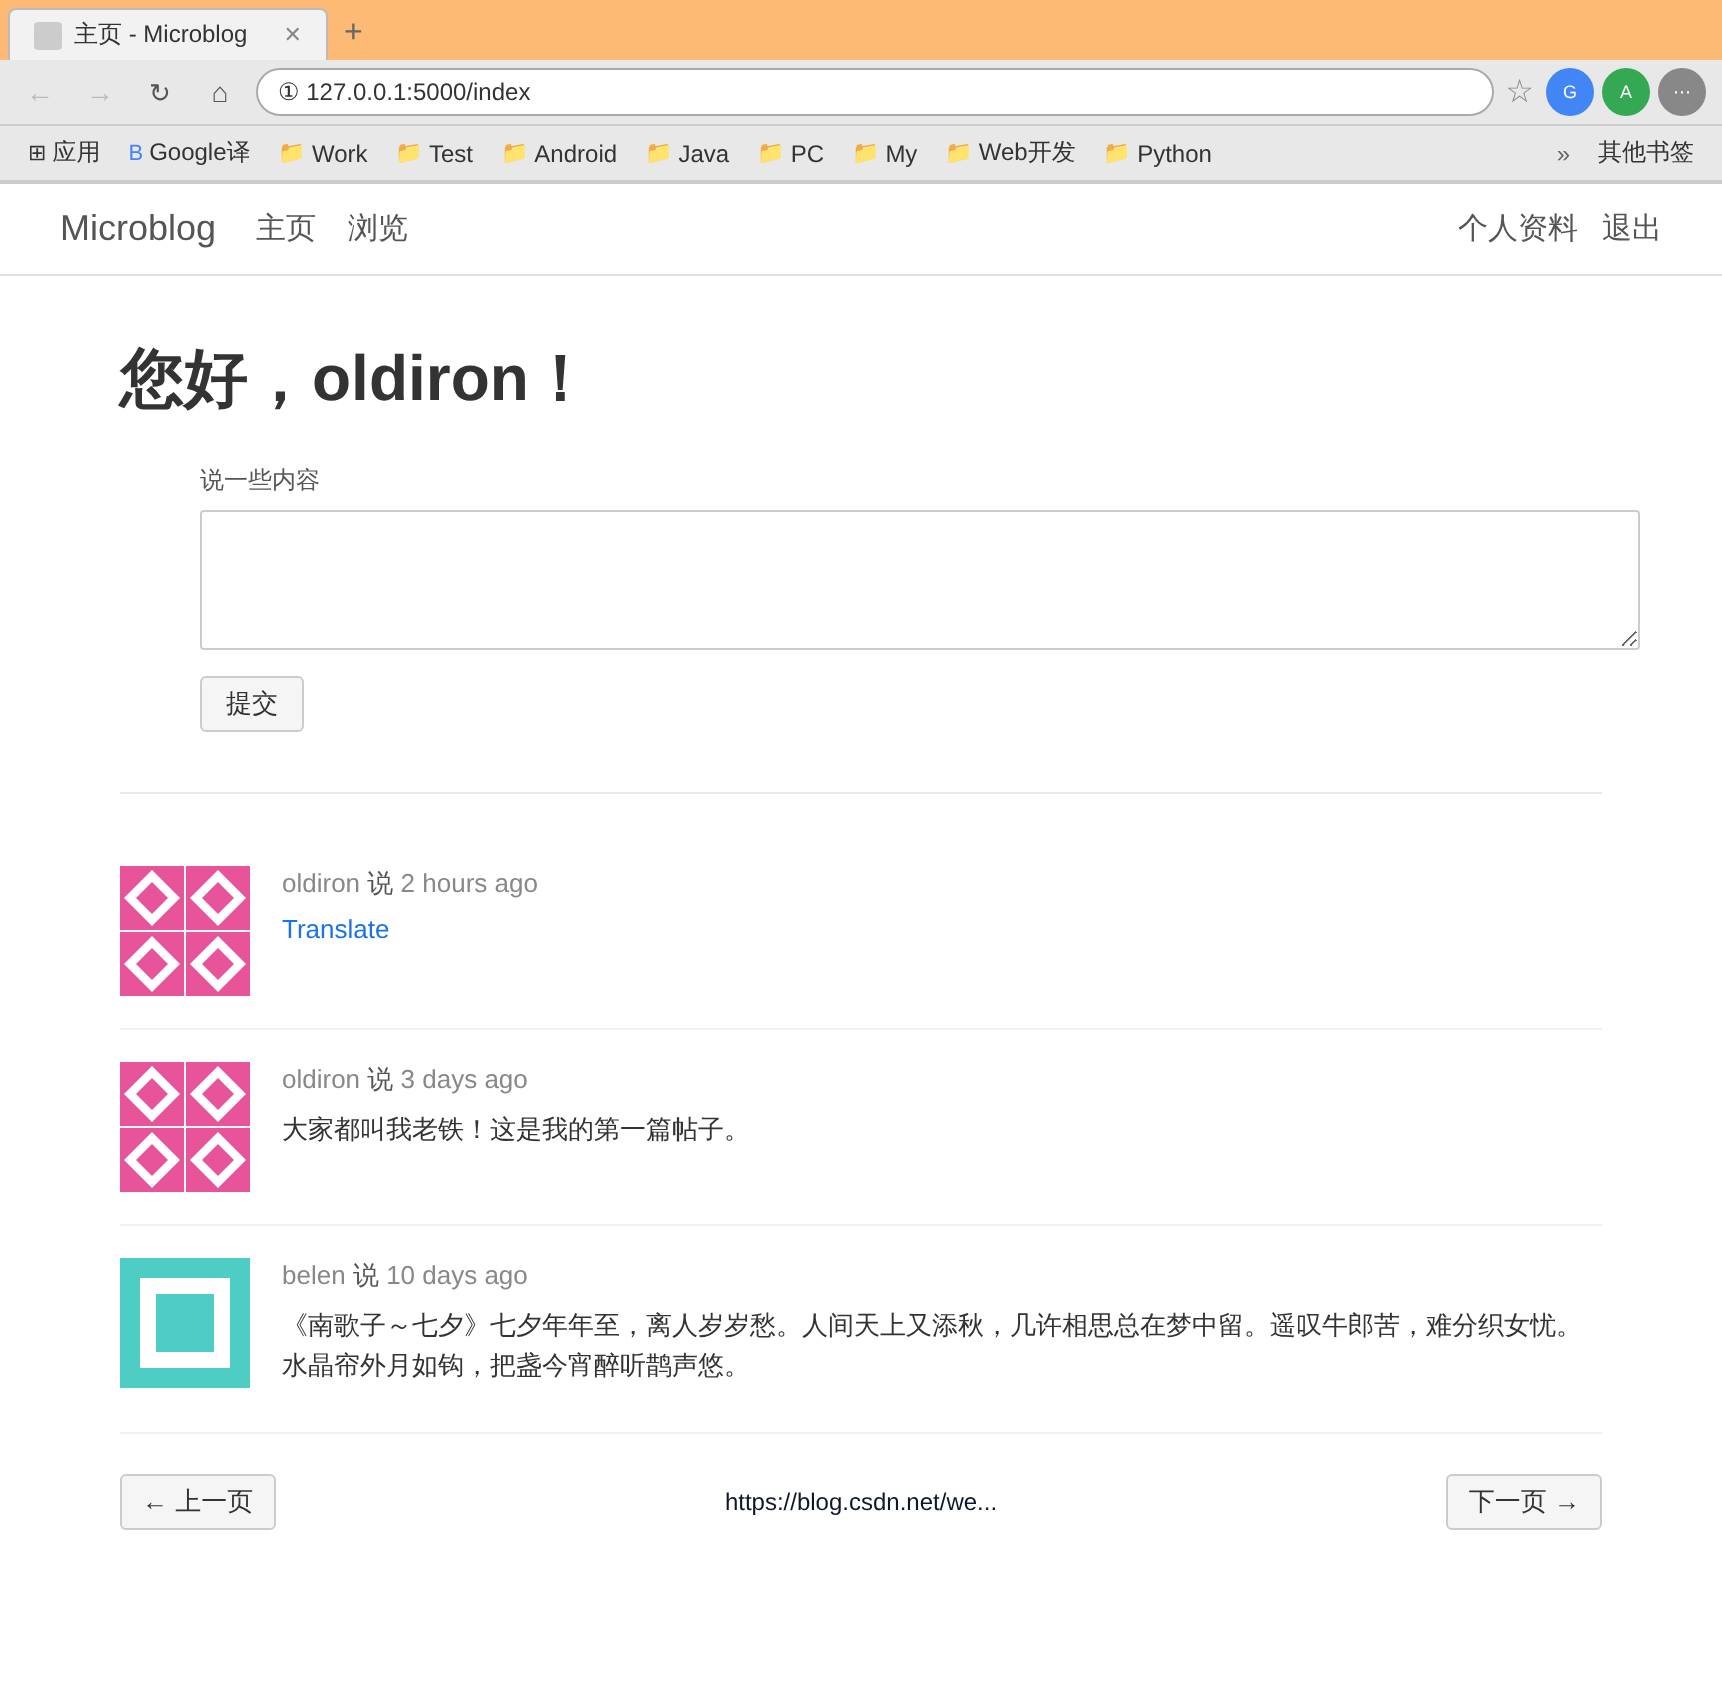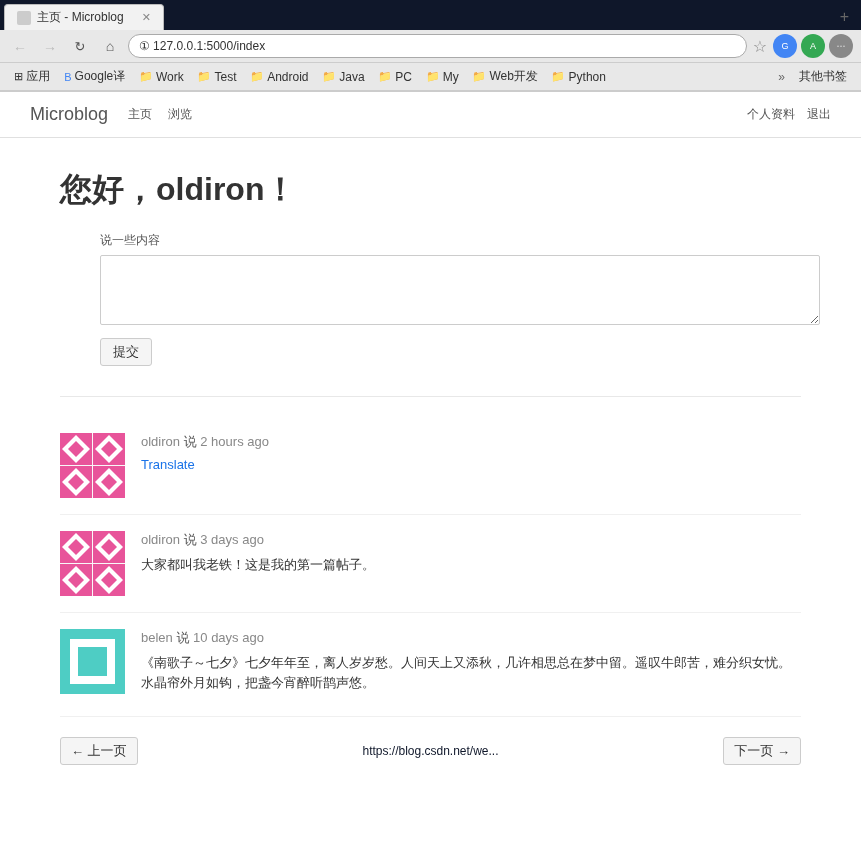--- a/index.html
+++ b/index.html
@@ -1,20 +1,20 @@
 <!DOCTYPE html>
 <html><head>
   <meta charset="utf-8">
   <style>
     * { margin: 0; padding: 0; box-sizing: border-box; }
     body { font-family: Arial, sans-serif; font-size: 13px; background: #f2f2f2; }
 
     
     .browser-chrome { background: #e8e8e8; border-bottom: 1px solid #ccc; }
-    .tab-bar { background: #0f172a; display: flex; align-items: flex-end; padding: 4px 4px 0; height: 30px; justify-content: space-between; }
+    .tab-bar { background: #fdba74; display: flex; align-items: flex-end; padding: 4px 4px 0; height: 30px; }
     .tab { background: #f2f2f2; border: 1px solid #bbb; border-bottom: none; padding: 4px 12px; font-size: 12px; display: flex; align-items: center; gap: 6px; min-width: 160px; height: 26px; border-radius: 4px 4px 0 0; }
     .tab-favicon { width: 14px; height: 14px; background: #ccc; border-radius: 2px; flex-shrink: 0; }
     .tab-title { font-size: 12px; color: #333; white-space: nowrap; overflow: hidden; text-overflow: ellipsis; max-width: 110px; }
     .tab-close { margin-left: auto; color: #888; font-size: 11px; cursor: pointer; }
     .tab-new { background: transparent; border: none; padding: 4px 8px; font-size: 16px; color: #666; cursor: pointer; }
 
     .address-bar-row { display: flex; align-items: center; padding: 4px 8px; gap: 6px; background: #e8e8e8; border-bottom: 1px solid #ccc; }
     .nav-btn { width: 24px; height: 24px; border: none; background: transparent; color: #555; font-size: 14px; cursor: pointer; display: flex; align-items: center; justify-content: center; border-radius: 50%; }
     .nav-btn:disabled { color: #bbb; cursor: default; }
     .reload-btn { font-size: 13px; }
@@ -29,21 +29,21 @@
     .bookmarks-overflow { margin-left: auto; font-size: 12px; color: #666; cursor: pointer; padding: 2px 6px; }
     .other-bookmarks { padding: 2px 6px; cursor: pointer; color: #333; white-space: nowrap; }
 
     
     .page { background: white; min-height: calc(841px - 90px); }
 
     
     .site-nav { display: flex; align-items: center; padding: 12px 30px; border-bottom: 1px solid #e0e0e0; }
     .site-logo { font-size: 18px; color: #555; margin-right: 20px; }
     .nav-links { display: flex; gap: 16px; }
-    .nav-link { color: #555; text-decoration: none; font-size: 12px; cursor: pointer; }
+    .nav-link { color: #555; text-decoration: none; font-size: 15px; cursor: pointer; }
     .nav-right { margin-left: auto; display: flex; gap: 12px; }
 
     
     .main { padding: 30px 60px; }
     .greeting { font-size: 32px; color: #e6a800; font-weight: bold; margin-bottom: 20px; }
     .greeting span { color: #333; }
 
     .form-section { margin-bottom: 30px; padding-left: 40px; }
     .form-label { font-size: 12px; color: #555; margin-bottom: 6px; display: block; }
     .post-textarea { width: 720px; height: 70px; border: 1px solid #ccc; border-radius: 2px; padding: 6px; font-size: 13px; resize: vertical; outline: none; }

